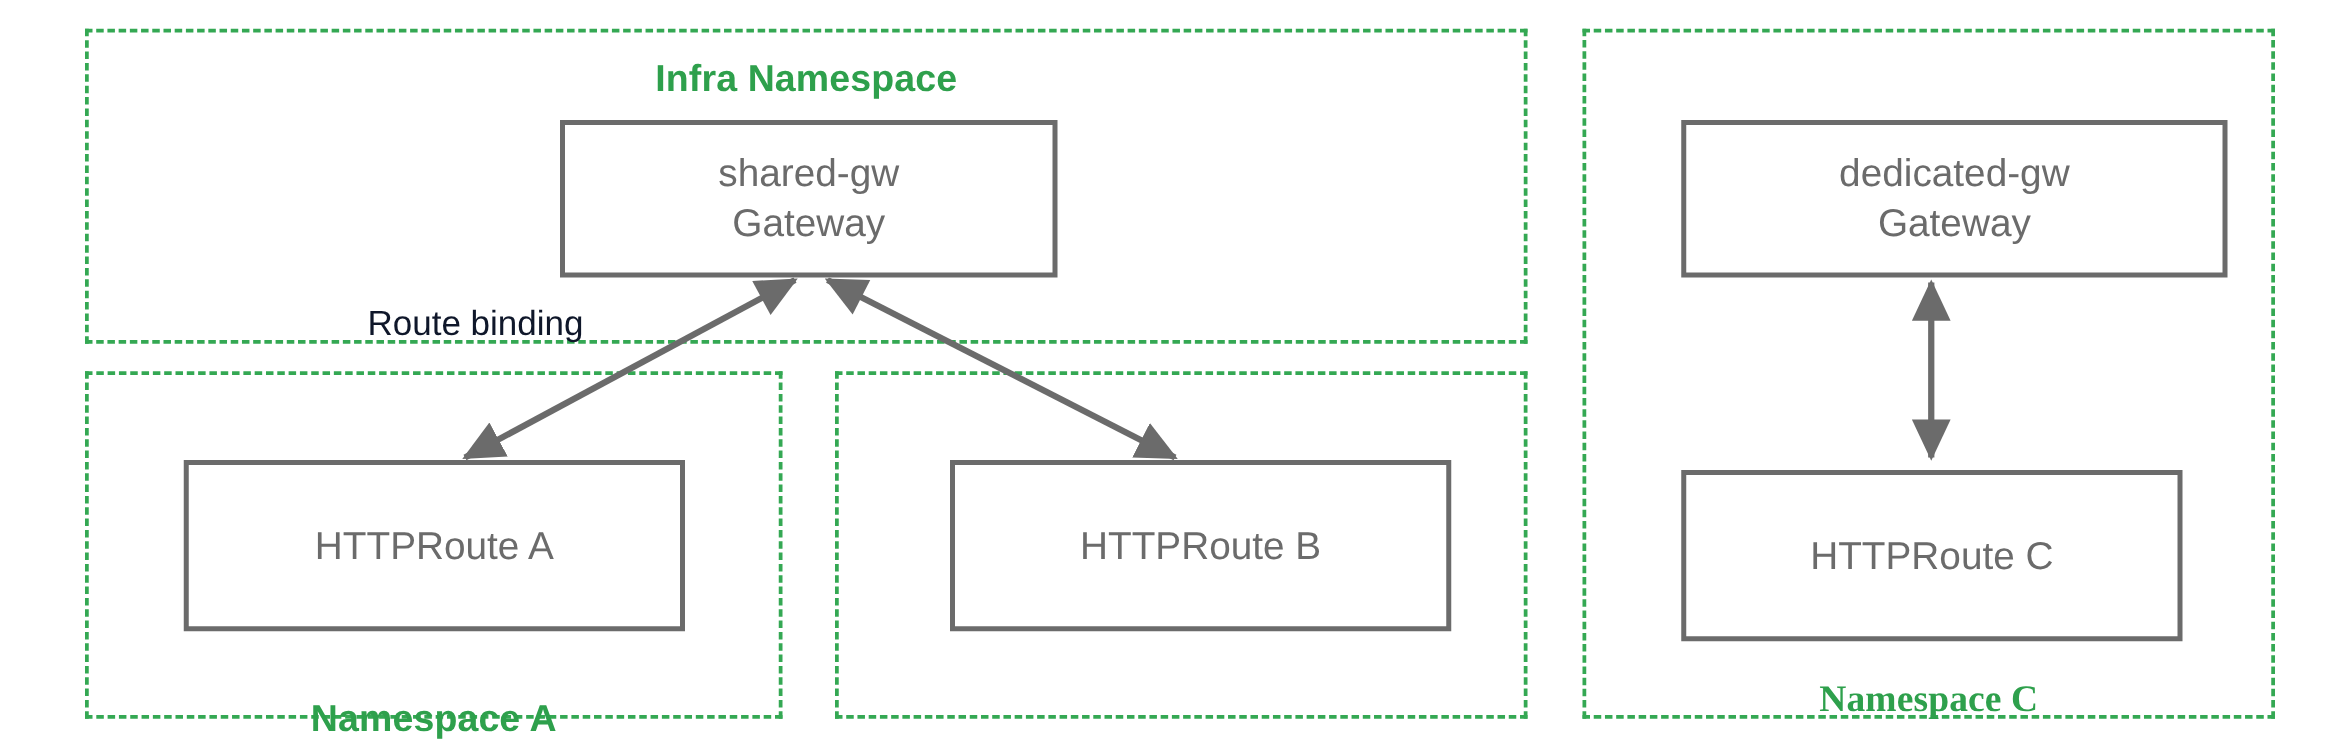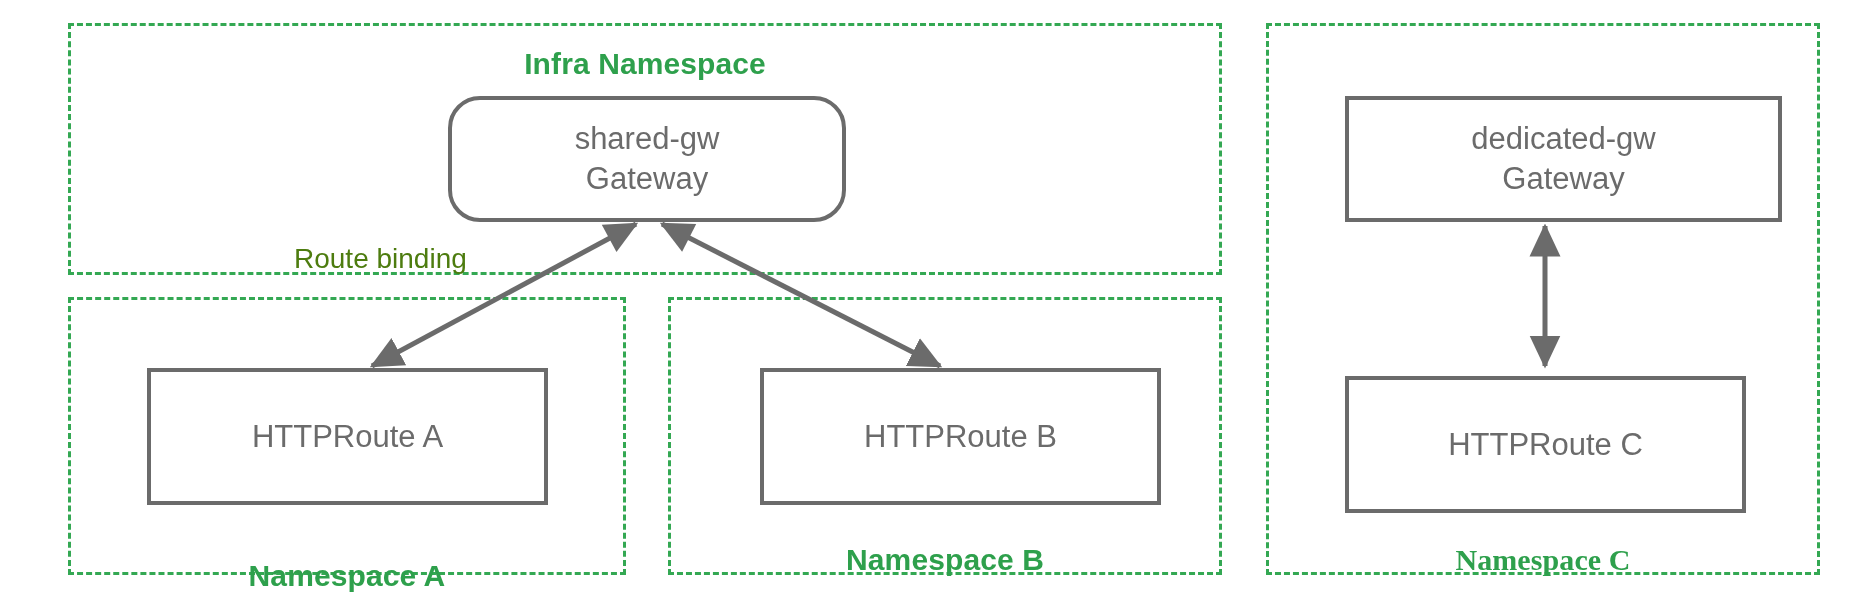--- a/index.html
+++ b/index.html
@@ -52,21 +52,21 @@
     font-family: "Liberation Sans", sans-serif;
   }
   .node-box .line {
     display: block;
     white-space: nowrap;
   }
 
   
   .edge-label {
     position: absolute;
-    color: #4d7c0f;
+    color: #0f172a;
     font-size: 28px;
     white-space: nowrap;
     font-family: "Liberation Sans", sans-serif;
   }
 
   
   #arrows {
     position: absolute;
     left: 0;
     top: 0;
@@ -85,42 +85,41 @@
   <div class="ns-box" style="left:68px; top:297px; width:558px; height:278px;"></div>
 
   <div class="ns-box" style="left:668px; top:297px; width:554px; height:278px;"></div>
 
   <div class="ns-box" style="left:1266px; top:23px; width:554px; height:552px;"></div>
 
   <div class="ns-label" style="left:68px; top:27px; width:1154px;margin-top:20px;">Infra Namespace</div>
 
   <div class="ns-label" style="left:68px; top:543px; width:558px;margin-top:16px;">Namespace A</div>
 
-  <div class="ns-label" style="left:668px; top:543px; width:554px;">Namespace B</div>
 
   <div class="ns-label" style="left:1266px; top:543px; width:554px;font-family:Liberation Serif, serif;">Namespace C</div>
 
   <svg id="arrows" viewBox="0 0 1860 600" xmlns="http://www.w3.org/2000/svg">
     <defs>
       <marker id="ah" markerWidth="7" markerHeight="7" refX="6.1" refY="3.5" orient="auto" markerUnits="strokeWidth">
         <path d="M0,0.4 L6.6,3.5 L0,6.6 z" fill="#6B6B6B"></path>
       </marker>
       <marker id="ah-start" markerWidth="7" markerHeight="7" refX="0.5" refY="3.5" orient="auto" markerUnits="strokeWidth">
         <path d="M6.6,0.4 L0,3.5 L6.6,6.6 z" fill="#6B6B6B"></path>
       </marker>
     </defs>
 
     <line x1="636" y1="224" x2="372" y2="366" stroke="#6B6B6B" stroke-width="5" marker-start="url(#ah-start)" marker-end="url(#ah)"></line>
 
     <line x1="662" y1="224" x2="940" y2="366" stroke="#6B6B6B" stroke-width="5" marker-start="url(#ah-start)" marker-end="url(#ah)"></line>
 
     <line x1="1545" y1="226" x2="1545" y2="366" stroke="#6B6B6B" stroke-width="5" marker-start="url(#ah-start)" marker-end="url(#ah)"></line>
   </svg>
 
-  <div class="node-box" style="left:448px; top:96px; width:398px; height:126px;border-radius:32px;">
+  <div class="node-box" style="left:448px; top:96px; width:398px; height:126px;">
     <span class="line">shared-gw</span>
     <span class="line">Gateway</span>
   </div>
 
   <div class="node-box" style="left:1345px; top:96px; width:437px; height:126px;">
     <span class="line">dedicated-gw</span>
     <span class="line">Gateway</span>
   </div>
 
   <div class="node-box" style="left:147px; top:368px; width:401px; height:137px;justify-content:center;">

